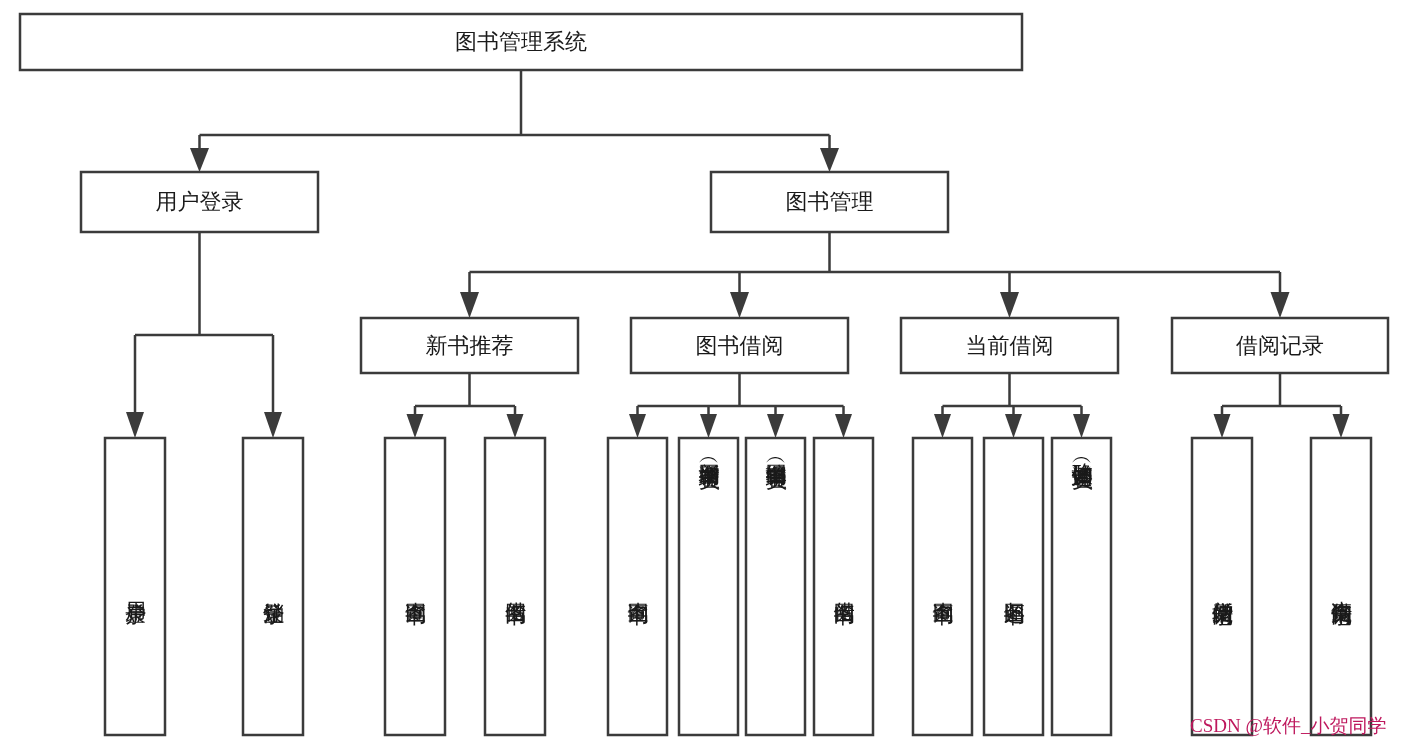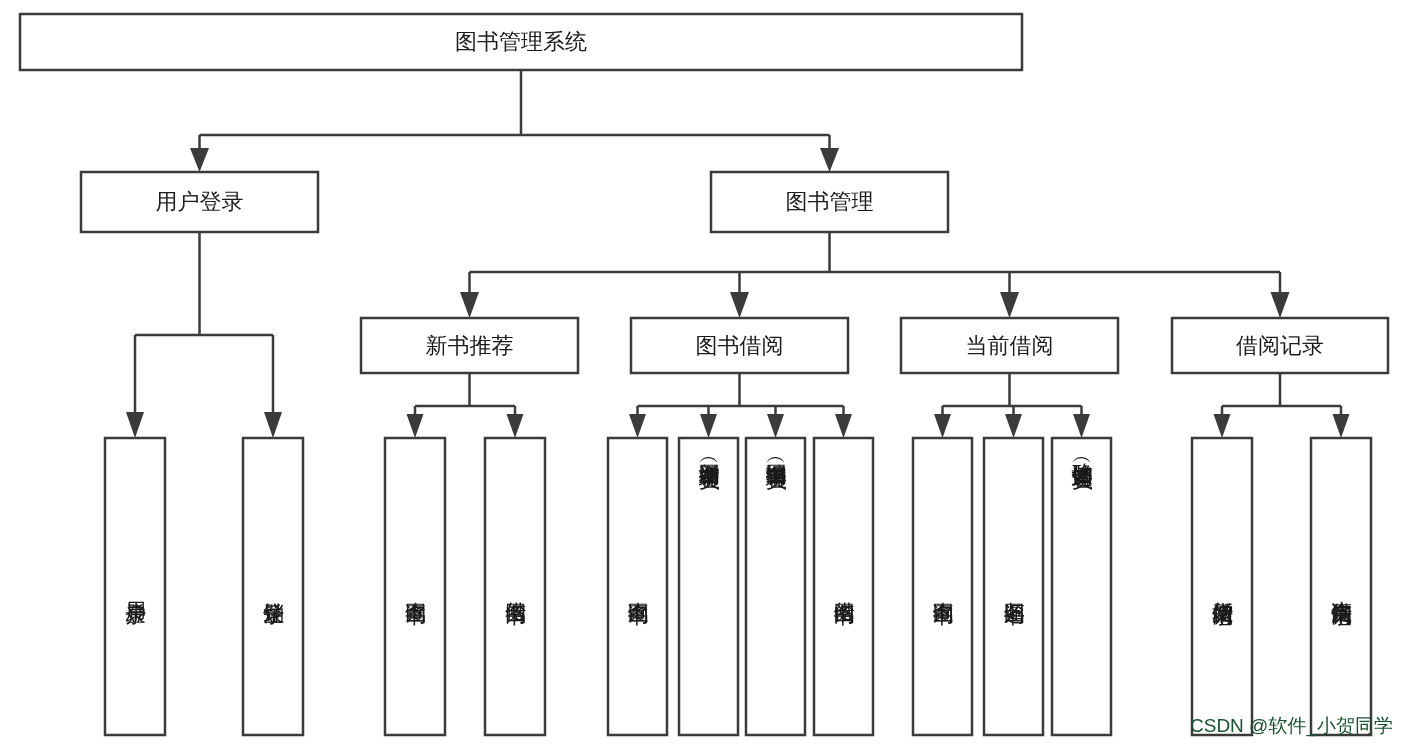--- a/index.html
+++ b/index.html
@@ -60,23 +60,23 @@
     line-height: 1.12;
     color: #1a1a1a;
     writing-mode: vertical-rl;
     text-orientation: upright;
     letter-spacing: 1px;
     white-space: nowrap;
     pointer-events: none;
   }
   .watermark {
     position: absolute;
-    font-family: Liberation Sans, sans-serif;
+    font-family: Liberation Serif, serif;
     font-size: 19px;
-    color: #14532d;
+    color: #be185d;
     white-space: nowrap;
     left: 1190px;
     top: 713px;
   }
 </style>
 </head>
 <body>
 
 <div id="diagram-root">
 

